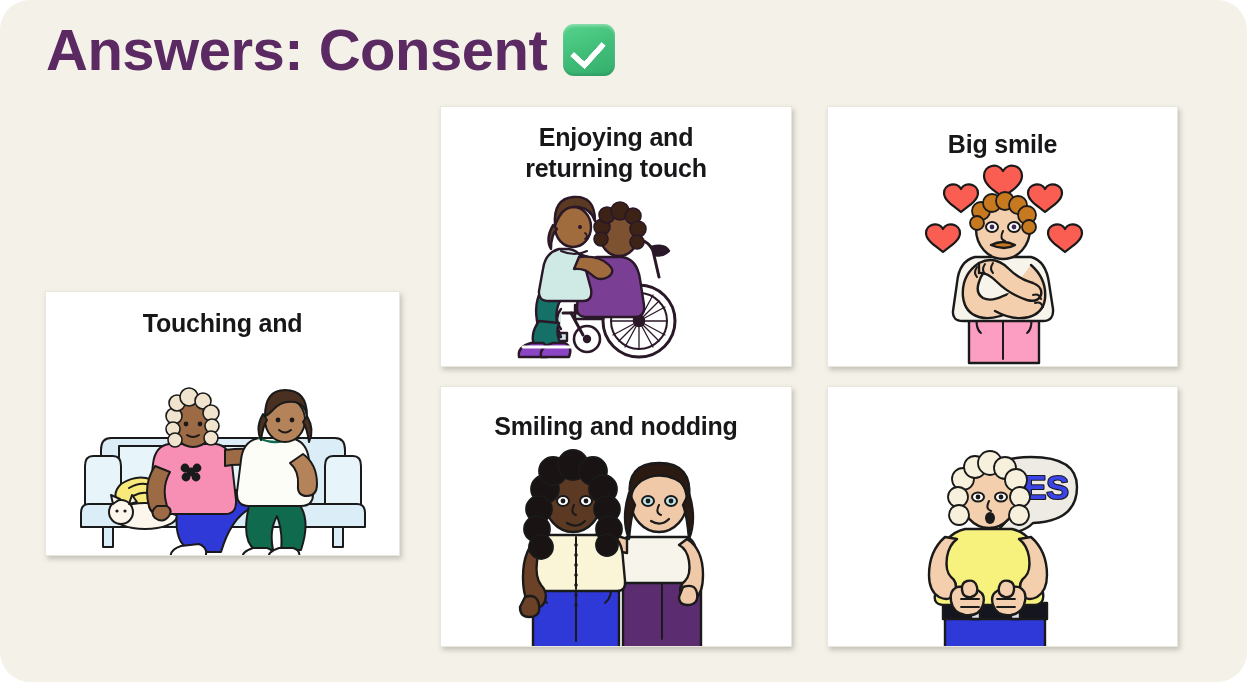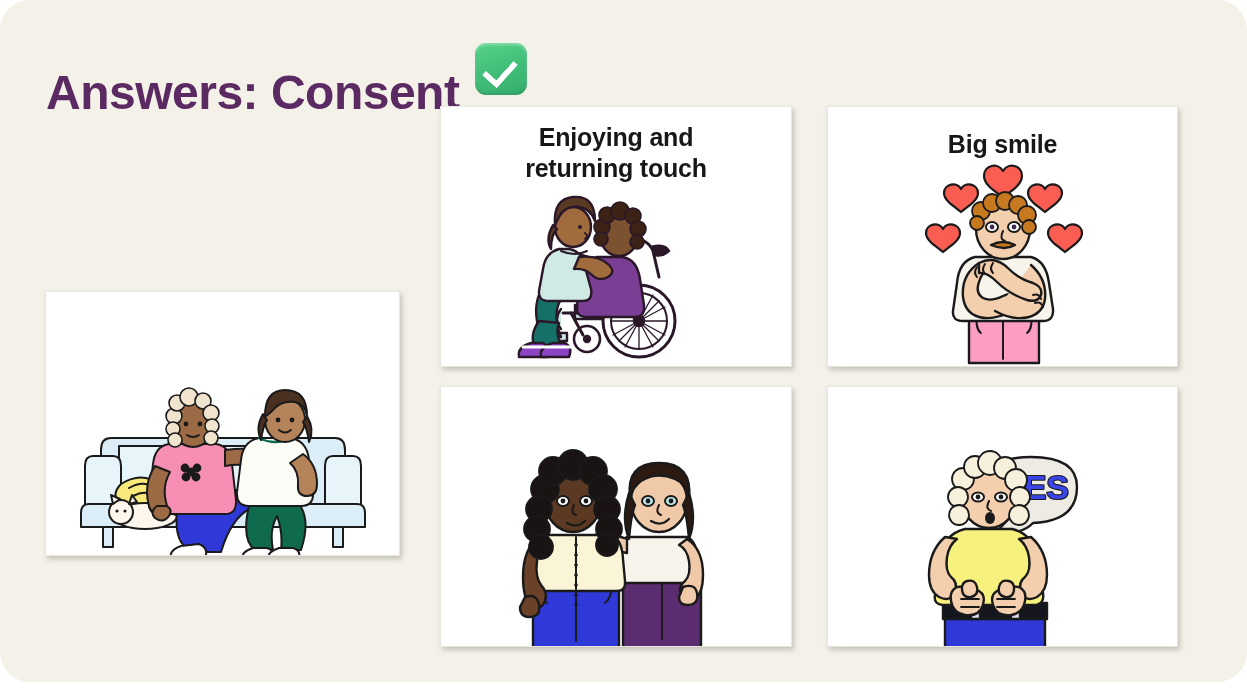--- a/index.html
+++ b/index.html
@@ -30,26 +30,25 @@
     position: absolute;
     left: 46px;
     top: 20px;
     display: flex;
     align-items: center;
     gap: 16px;
   }
   .title-text {
     font-family: "Liberation Sans", sans-serif;
     font-weight: bold;
-    font-size: 48px;
+    font-size: 58px;
     letter-spacing: -0.5px;
     color: #5c2a62;
     line-height: 1.05;
     white-space: nowrap;
-    margin-top: 48px;
   }
   .check-emoji {
     width: 52px;
     height: 52px;
     border-radius: 11px;
     background: linear-gradient(160deg, #56d28a 0%, #3fbd78 55%, #35ad6c 100%);
     box-shadow: inset 0 -2px 3px rgba(0,0,0,0.12), inset 0 2px 3px rgba(255,255,255,0.35);
     position: relative;
     flex: none;
   }
@@ -119,21 +118,21 @@
 
 <div class="slide">
 
   <div class="title-row">
     <div class="title-text">Answers: Consent</div>
     <div class="check-emoji"></div>
   </div>
 
   <div class="card" id="card-touching">
     <div class="card-label">
-      <br>
+      <span>Touching and</span><br>
     </div>
     <div class="card-art">
       <svg width="300" height="175" viewBox="0 0 300 175">
         <g stroke="#1a1a1a" stroke-width="2" stroke-linejoin="round" stroke-linecap="round">
 
           <path d="M38 58 q-10 0 -10 12 v56 q0 10 10 10 h224 q10 0 10 -10 v-56 q0 -12 -10 -12 z" fill="#dbeef7"></path>
 
           <path d="M46 66 h84 v56 h-84 z" fill="#e7f4fa"></path>
           <path d="M134 66 h84 v56 h-84 z" fill="#e7f4fa"></path>
 
@@ -332,20 +331,23 @@
 
           <path d="M98 82 q12 -6 24 0 q-10 6 -24 0 z" fill="#c7791f"></path>
 
           <path d="M110 68 q-4 8 2 10" fill="none" stroke-width="2"></path>
         </g>
       </svg>
     </div>
   </div>
 
   <div class="card" id="card-smiling">
+    <div class="card-label">
+      <span>Smiling and nodding</span>
+    </div>
     <div class="card-art">
       <svg width="250" height="203" viewBox="0 0 250 203">
         <g stroke="#1a1a1a" stroke-width="2.4" stroke-linejoin="round" stroke-linecap="round">
 
           <path d="M132 132 h78 v72 h-78 z" fill="#5b2c6f"></path>
           <path d="M171 134 v60" fill="none" stroke-width="2"></path>
           <path d="M136 92 q-10 4 -10 22 v24 h80 v-24 q0 -18 -10 -22 z" fill="#f7f4ec"></path>
 
           <path d="M196 94 q16 10 16 36 q0 18 -8 24 q-10 6 -14 -4 q-3 -9 4 -14 q6 -6 4 -20 q-2 -12 -10 -16 z" fill="#f0c9a8"></path>
           <path d="M192 142 q12 -4 14 6 q2 12 -10 12 q-8 0 -8 -8 z" fill="#f0c9a8"></path>

